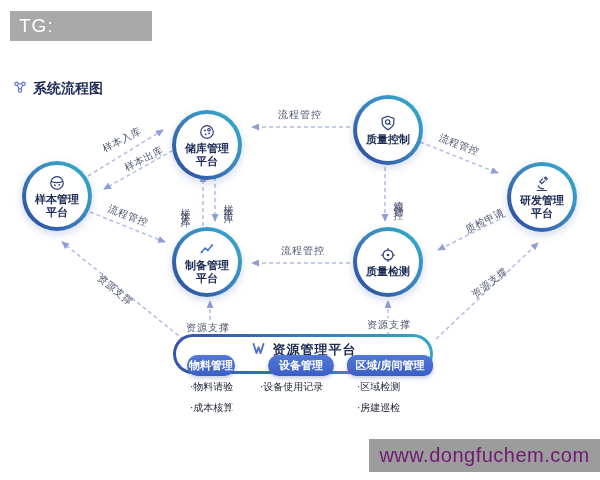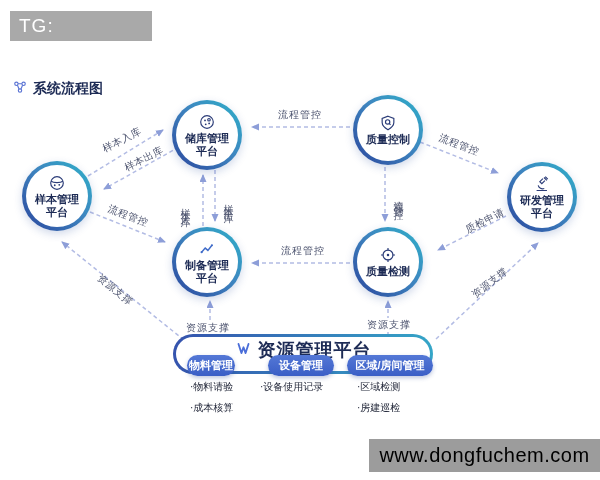--- a/index.html
+++ b/index.html
@@ -2,21 +2,21 @@
 <html><head>
 <meta charset="utf-8">
 <style>
   html,body{margin:0;padding:0;}
   body{width:600px;height:480px;position:relative;background:#ffffff;overflow:hidden;
        font-family:"Liberation Sans","DejaVu Sans",sans-serif;}
   .abs{position:absolute;}
   
   .tg-badge{left:10px;top:11px;width:142px;height:30px;background:#a9a9a9;color:#fff;
             font-size:19px;line-height:30px;padding-left:9px;box-sizing:border-box;letter-spacing:1px;}
-  .watermark{left:369px;top:439px;width:231px;height:33px;background:#9c9c9c;color:#000000;
+  .watermark{left:369px;top:439px;width:231px;height:33px;background:#9c9c9c;color:#701a75;
              font-size:20px;line-height:33px;text-align:center;letter-spacing:.5px;}
   
   .diagram-title{left:12px;top:79px;display:flex;align-items:center;gap:5px;}
   .diagram-title .t{font-size:14px;font-weight:bold;color:#1d2b55;}
   
   svg.edges{left:0;top:0;}
   .e{stroke:#b3bce4;stroke-width:1.5;fill:none;stroke-dasharray:4 3;}
   
   .edge-label{font-size:10px;color:#4e5570;width:56px;text-align:center;letter-spacing:1px;white-space:nowrap;}
   .edge-label.rot{width:48px;letter-spacing:.5px;}
@@ -28,21 +28,21 @@
         box-shadow:0 3px 8px rgba(45,80,160,.22);}
   .node .inner{position:absolute;inset:4px;border-radius:50%;background:#fff;
                display:flex;flex-direction:column;align-items:center;justify-content:center;}
   .node .nl{font-size:11px;font-weight:bold;color:#1d2b55;line-height:13px;white-space:nowrap;}
   .nicon{margin-bottom:1px;}
   
   .res-outer{left:173px;top:334px;width:260px;height:40px;border-radius:21px;
              background:linear-gradient(100deg,#3552ad,#35a7c8);}
   .res-inner{position:absolute;inset:3px;border-radius:18px;background:#fff;
              display:flex;align-items:center;justify-content:center;gap:6px;padding-bottom:8px;box-sizing:border-box;}
-  .res-title{font-size:18px;font-weight:bold;color:#1d2b55;letter-spacing:1px;}
+  .res-title{font-size:13px;font-weight:bold;color:#1d2b55;letter-spacing:1px;}
   .pill{height:21px;border-radius:11px;background:linear-gradient(180deg,#5478d6,#3a5ec6);
         color:#fff;font-size:11px;font-weight:bold;line-height:21px;text-align:center;
         box-shadow:0 2px 4px rgba(40,70,150,.3);white-space:nowrap;}
   .blist{font-size:10px;color:#23283a;line-height:21px;white-space:nowrap;}
 </style>
 </head>
 <body>
 
 <div class="abs tg-badge">TG: MYYJJPP</div>
 
@@ -101,21 +101,21 @@
       <circle cx="10" cy="10" r="7"></circle>
         <path d="M3.5,8 C6,10 14,10 16.5,8"></path>
       <circle cx="7.5" cy="12.5" r="1" fill="#2b3c78" stroke="none"></circle>
         <circle cx="12.5" cy="12" r="1" fill="#2b3c78" stroke="none"></circle>
     </svg>
     <div class="nl">样本管理</div>
     <div class="nl">平台</div>
   </div>
 </div>
 
-<div class="abs node" style="left:172px;top:100px;">
+<div class="abs node" style="left:172px;top:110px;">
   <div class="inner">
     <svg class="nicon" width="18" height="18" viewBox="0 0 20 20" fill="none" stroke="#2b3c78" stroke-width="1.3">
       <circle cx="10" cy="10" r="7"></circle>
         <circle cx="12.2" cy="7.5" r="1.4"></circle>
       <circle cx="7.8" cy="8.3" r="1" fill="#2b3c78" stroke="none"></circle>
       <circle cx="12.4" cy="11.6" r="1" fill="#2b3c78" stroke="none"></circle>
       <circle cx="8.6" cy="12.6" r="1" fill="#2b3c78" stroke="none"></circle>
     </svg>
     <div class="nl">储库管理</div>
     <div class="nl">平台</div>
@@ -175,21 +175,21 @@
       <svg width="17" height="15" viewBox="0 0 20 18" fill="none" stroke="#4b6ed9" stroke-width="2.2" stroke-linecap="round" stroke-linejoin="round">
         <path d="M4,3.5 L7.5,14.5 L10,7.5 L12.5,14.5 L16,3.5"></path>
       </svg>
     </span>
     <span class="res-title">资源管理平台</span>
   </div>
 </div>
 
 <div class="abs pill" style="left:187px;top:355px;width:48px;">物料管理</div>
 <div class="abs pill" style="left:268px;top:355px;width:66px;">设备管理</div>
-<div class="abs pill" style="left:347px;top:355px;width:86px;">区域/房间管理</div>
+<div class="abs pill" style="left:347px;top:355px;width:86px;border-radius:9px;">区域/房间管理</div>
 
 <div class="abs blist" style="left:190px;top:376px;">
   <div>·物料请验</div>
   <div>·成本核算</div>
 </div>
 <div class="abs blist" style="left:260px;top:376px;">
   <div>·设备使用记录</div>
 </div>
 <div class="abs blist" style="left:357px;top:376px;">
   <div>·区域检测</div>

